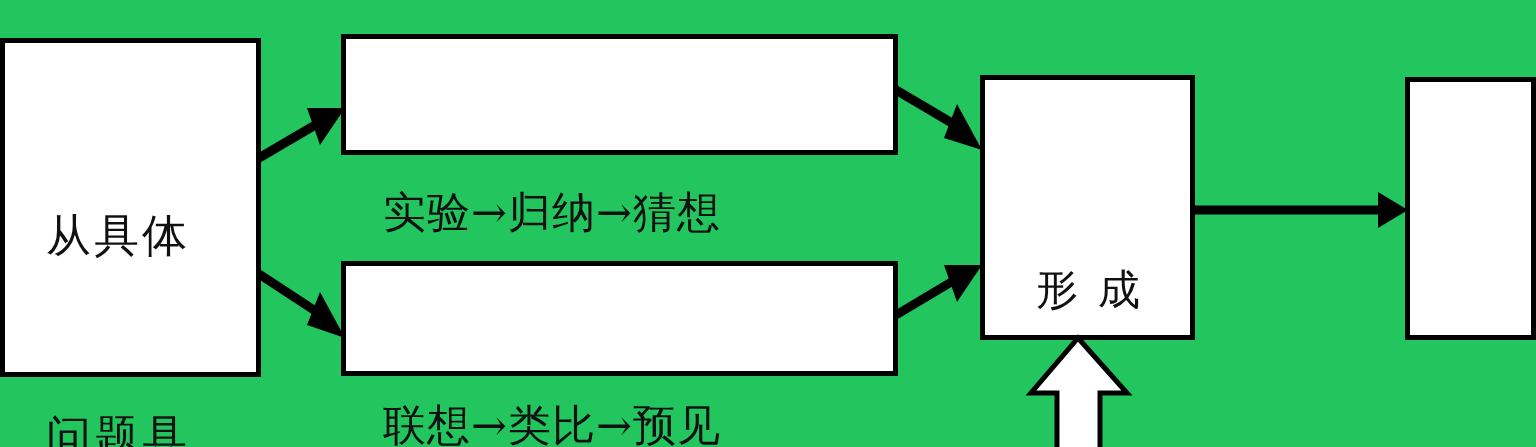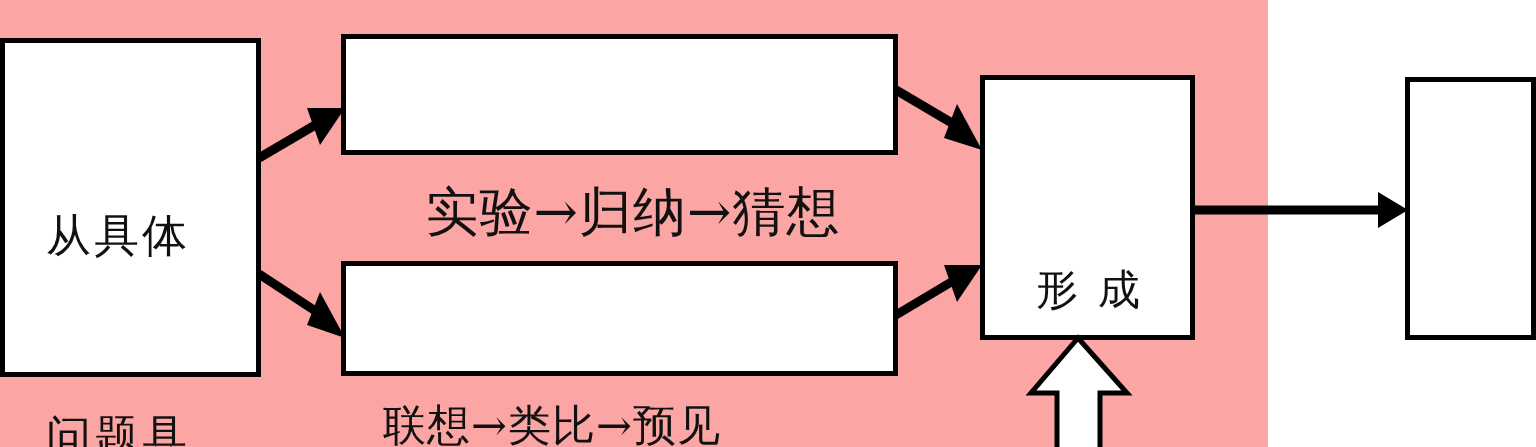--- a/index.html
+++ b/index.html
@@ -8,23 +8,23 @@
     background: #ffffff;
   }
   body {
     width: 1536px;
     height: 447px;
     overflow: hidden;
     font-family: "DejaVu Serif", "Liberation Serif", serif;
   }
   #diagram-root {
     position: relative;
-    width: 1268px;
+    width: 1536px;
     height: 447px;
-    background: #fca5a5;
+    background: #22c55e;
   }
   svg#flow-svg {
     position: absolute;
     left: 0;
     top: 0;
     width: 1536px;
     height: 447px;
   }
   .box-rect {
     fill: #ffffff;
@@ -63,24 +63,23 @@
     font-size: 45px;
     line-height: 67px;
     letter-spacing: 3px;
     text-align: left;
   }
   
   #label-induction {
     left: 383px;
     top: 82px;
     width: 500px;
-    font-size: 53px;
+    font-size: 43px;
     line-height: 52px;
     letter-spacing: 1px;
-    text-align: center;
   }
   
   #label-analogy {
     left: 383px;
     top: 295px;
     width: 500px;
     font-size: 43px;
     line-height: 52px;
     letter-spacing: 1px;
   }

